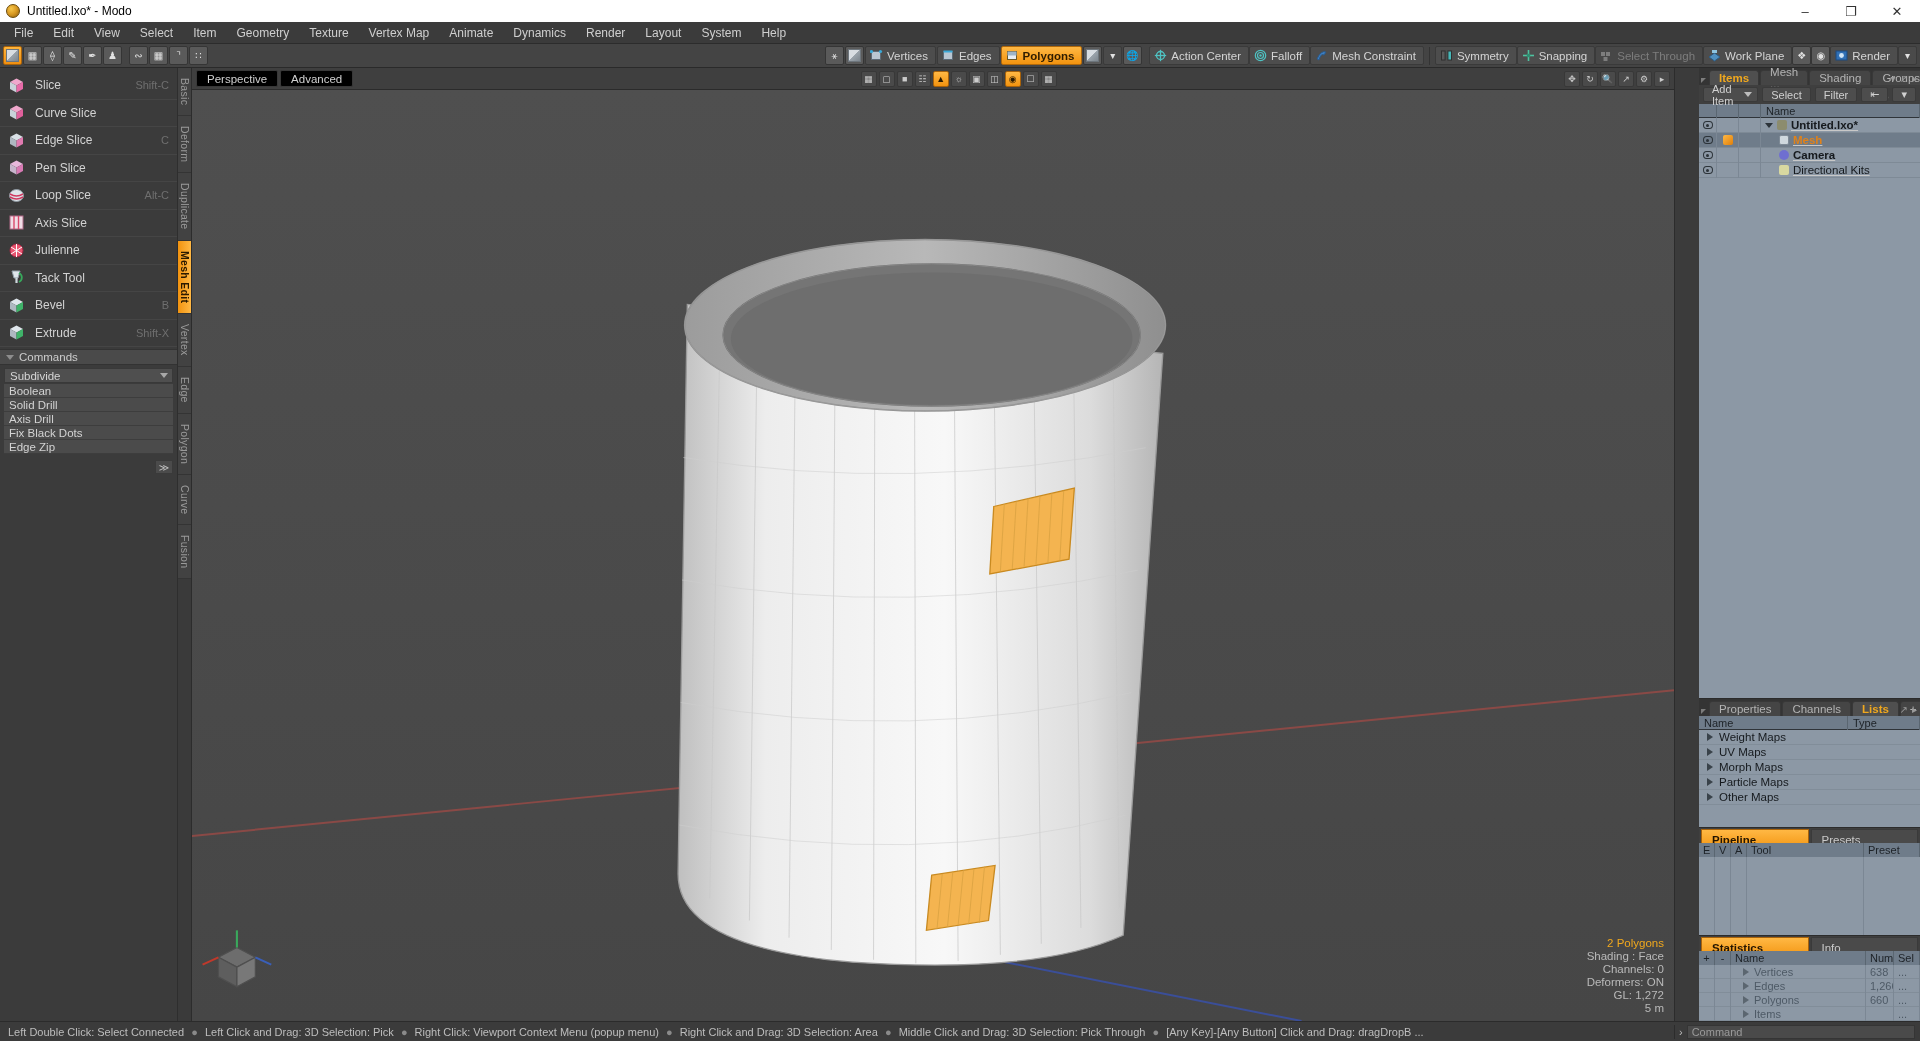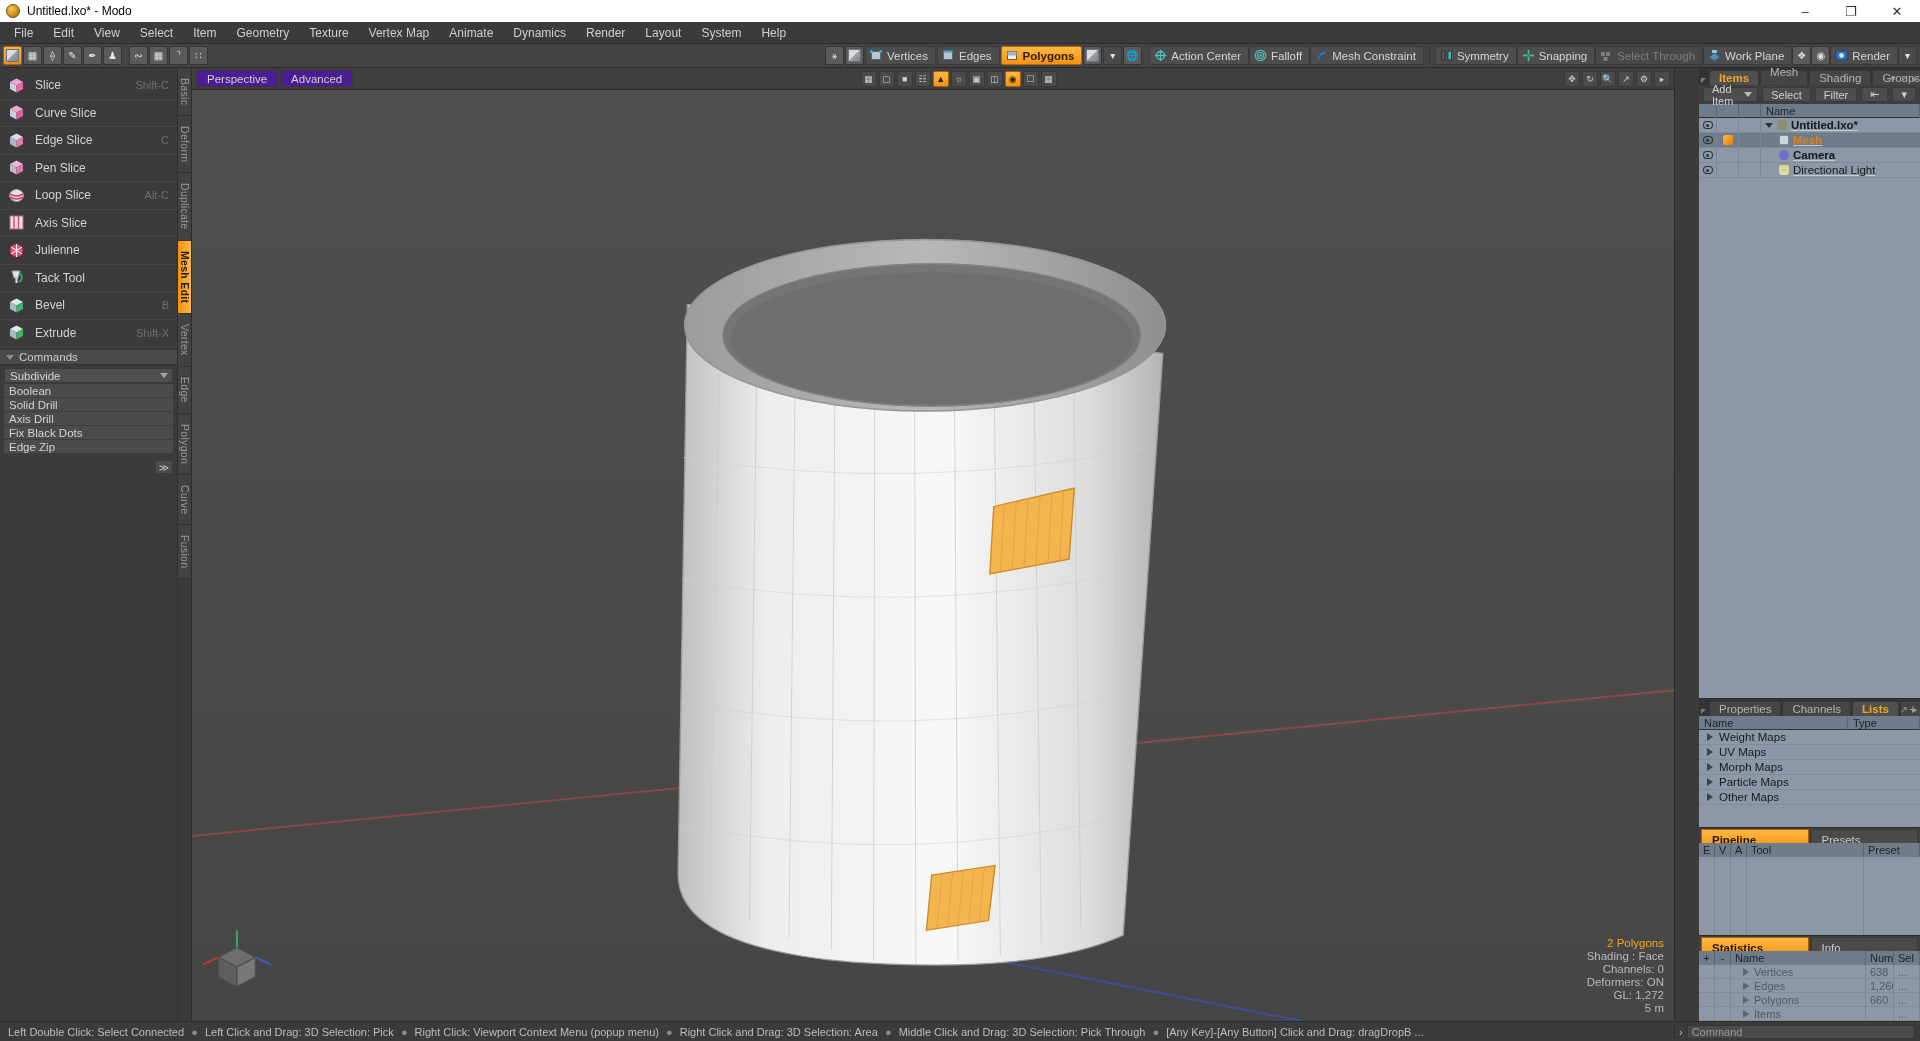--- a/index.html
+++ b/index.html
@@ -124,21 +124,21 @@
   .vtab.active { background: linear-gradient(90deg,#f2930f,#ffb844); color: #2b1a00; font-weight: bold; }
 
   
   .center { flex: 1; display: flex; flex-direction: column; min-width: 0; background: #3c3c3c; }
   .vp-head {
     height: 22px; flex: 0 0 22px; background: #3f3f3f; display: flex; align-items: center;
     gap: 2px; padding: 0 4px; border-bottom: 1px solid #2b2b2b;
   }
   .vp-tab {
     height: 17px; padding: 0 10px; display: flex; align-items: center;
-    background: #4c1d95; border: 1px solid #383838; border-radius: 2px;
+    background: #000000; border: 1px solid #383838; border-radius: 2px;
     font-size: 11.5px; color: #d0d0d0;
   }
   .vp-ico {
     width: 16px; height: 16px; background: #4a4a4a; border: 1px solid #383838;
     border-radius: 2px; display: flex; align-items: center; justify-content: center;
     font-size: 9px; color: #ccc;
   }
   .vp-ico.on { background: linear-gradient(#ffb844,#f2930f); color: #2b1a00; border-color: #a8620a; }
   .spacer { flex: 1; }
 
@@ -722,21 +722,21 @@
           </span>
         </div>
         <div class="item-row">
           <span class="col-eye">
               <span class="eye"></span>
             </span>
           <span class="col-sm"></span>
           <span class="col-sm"></span>
           <span class="col-name" style="padding-left:18px">
             <span class="dot-ico" style="background:#d8d8a0"></span>
-            <span>Directional Light</span>
+            <span>Directional Kits</span>
           </span>
         </div>
         <div style="flex:1;background:#8c98a5"></div>
       </div>
 
       <div class="panel-block">
         <div class="tabstrip">
           <span class="corner"></span>
           <div class="ptab">Properties</div>
           <div class="ptab">Channels</div>

